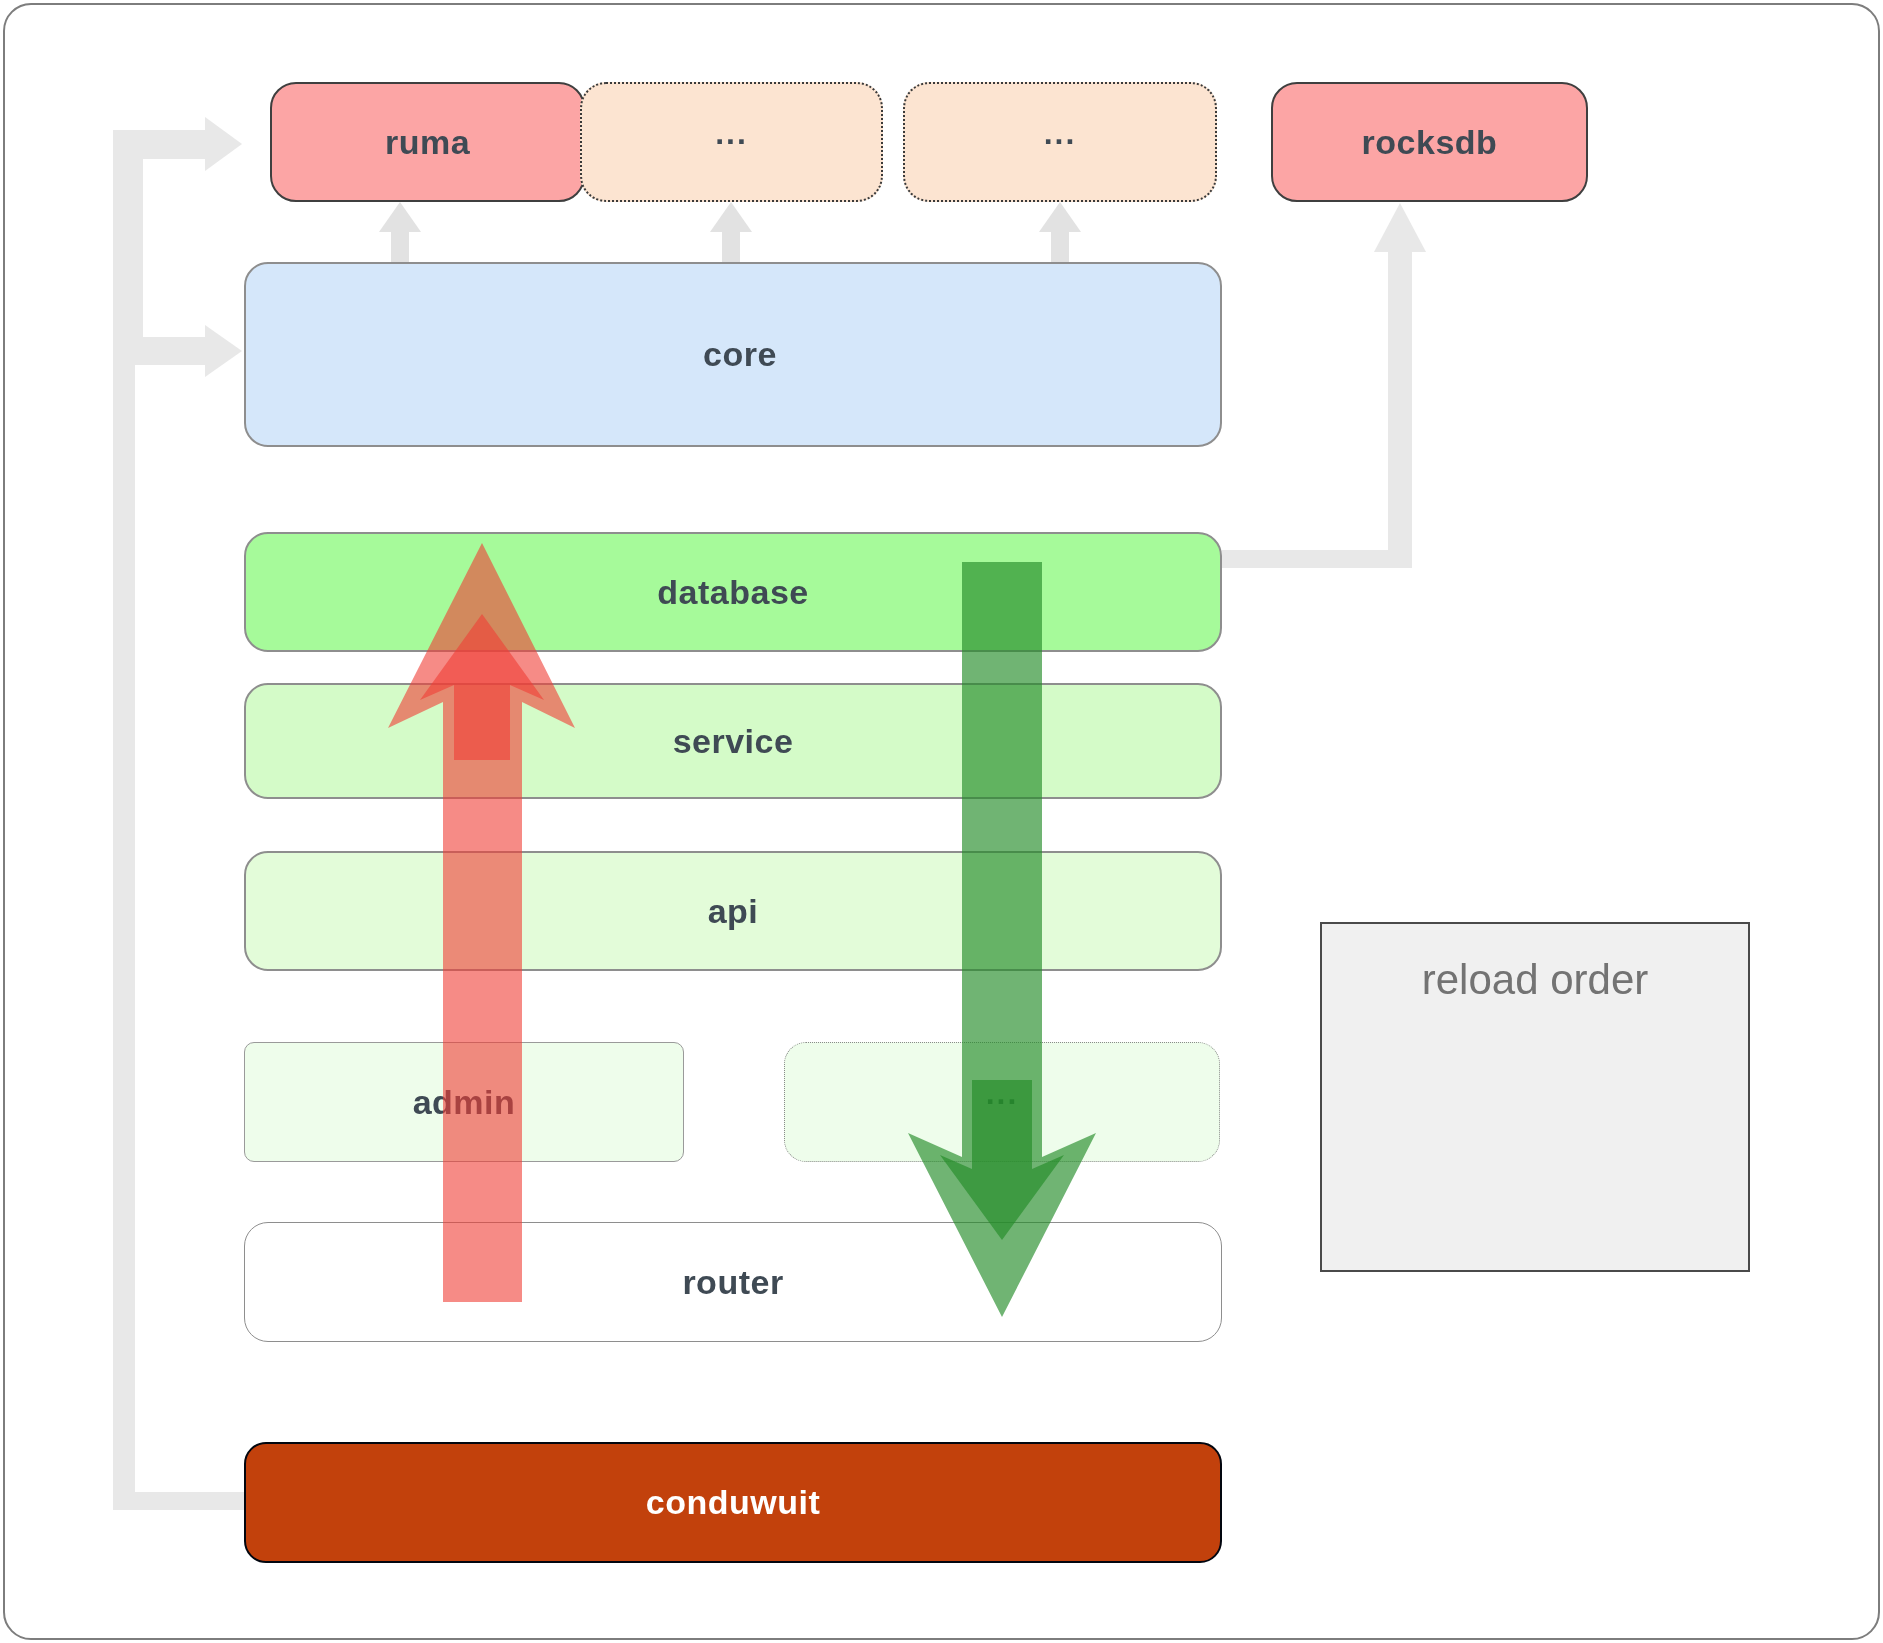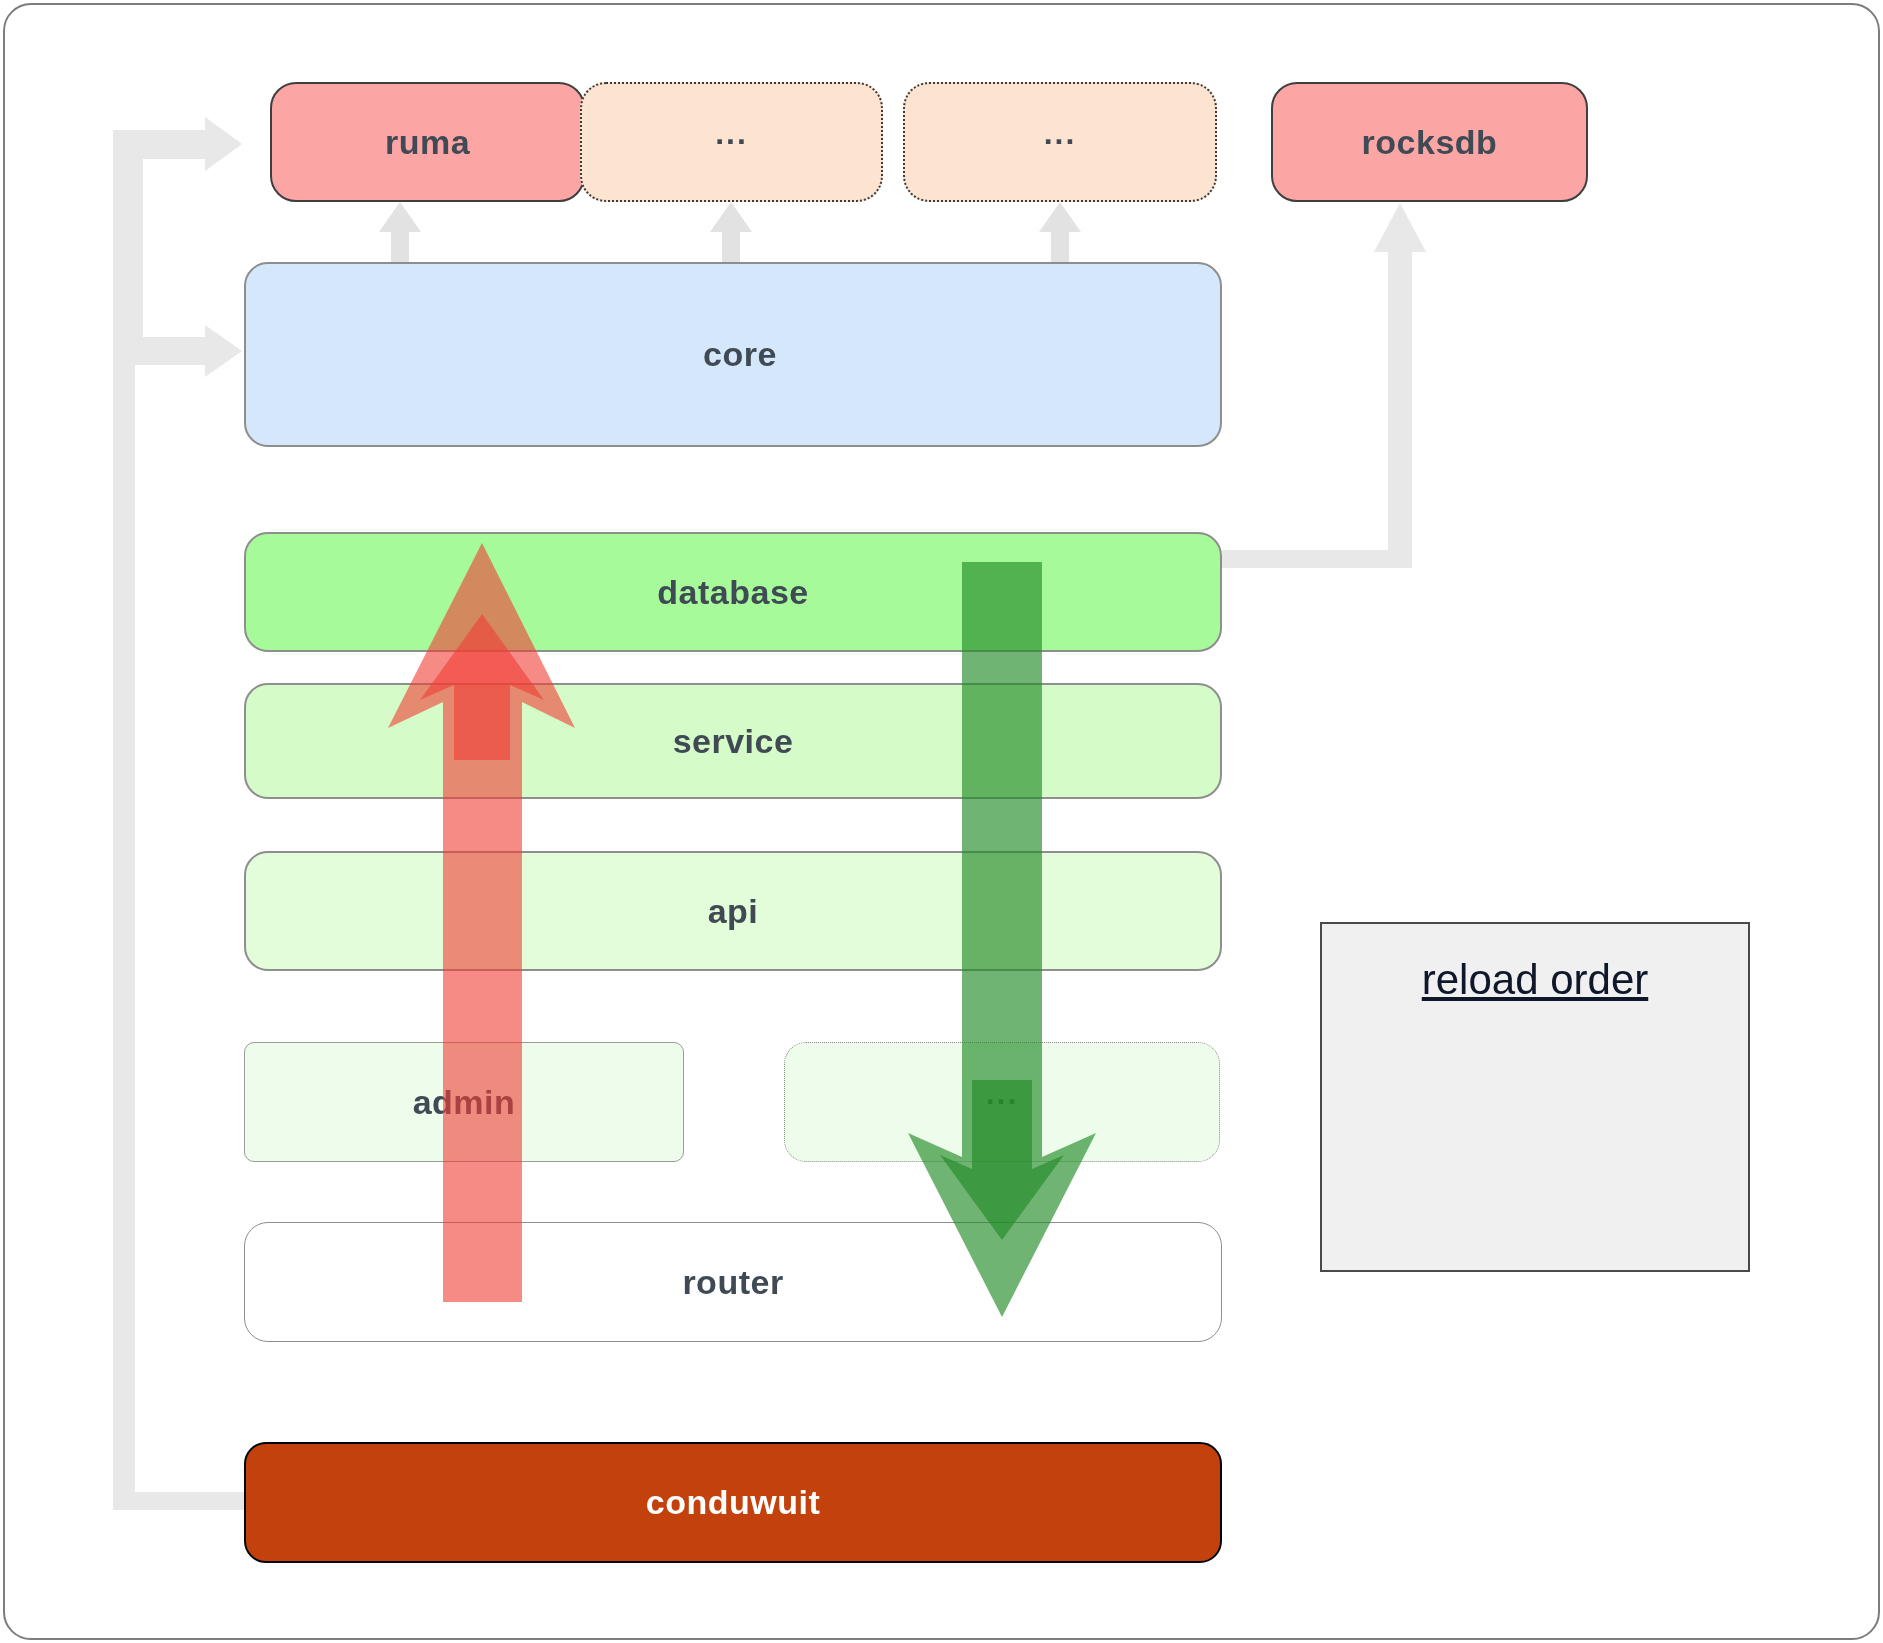--- a/index.html
+++ b/index.html
@@ -18,21 +18,21 @@
   .database{background:#a6fa9a;}
   .service{background:#d4fbc8;}
   .api{background:#e3fcd9;}
   .admin{background:#eefdeb;border:1.5px solid #9a9a9a;border-radius:10px;}
   .admin-dotted{background:#eefdeb;border:1.5px dotted #8a8a8a;border-radius:22px;}
   .router{background:#ffffff;border:1.5px solid #8e8e8e;border-radius:24px;}
   .conduwuit{background:#c2410c;border:2.5px solid #02060f;border-radius:22px;color:#ffffff;}
   .dots-label{font-weight:800;font-size:32px;letter-spacing:2px;transform:translateY(-9px);}
   .legend{position:absolute;left:1320px;top:922px;width:430px;height:350px;background:#f0f0f0;
           border:2.5px solid #4a4a4a;box-sizing:border-box;z-index:2;}
-  .legend-title{position:absolute;left:0;top:32px;width:100%;text-align:center;font-size:42px;color:#0f172a;text-decoration:underline;}
+  .legend-title{position:absolute;left:0;top:32px;width:100%;text-align:center;font-size:42px;color:#737373;}
   .legend-row{position:absolute;left:34px;display:flex;align-items:center;}
   .legend-row.r1{top:1025px;}
   .legend-row.r2{top:1125px;}
   .legend-row{position:absolute;}
   .legend-row svg{display:block;}
   .legend-label{margin-left:44px;font-size:38px;color:#111111;}
   .arrow-green{fill:#238c28;fill-opacity:0.65;}
   .arrow-red{fill:#f03e36;fill-opacity:0.60;}
   .conn{fill:#e8e8e8;}
   .conn2{fill:#e2e2e2;}

